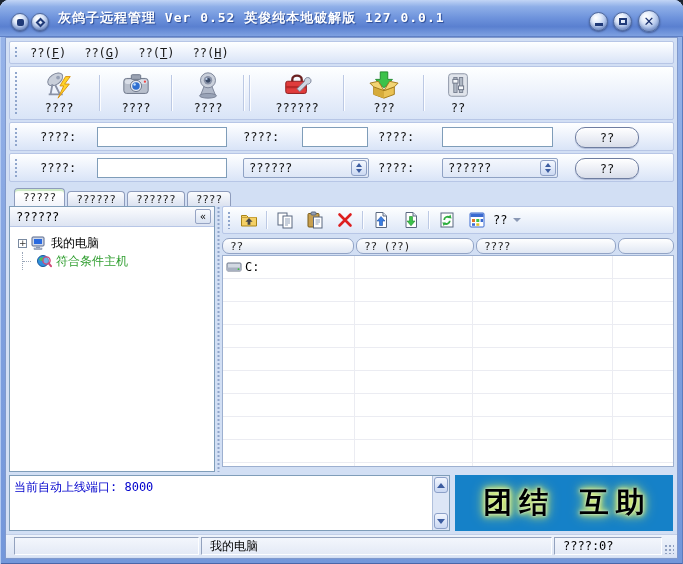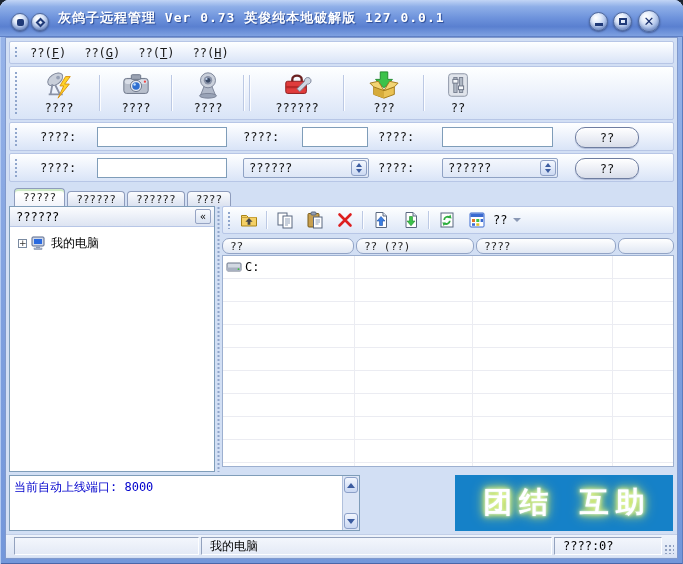--- a/index.html
+++ b/index.html
@@ -106,21 +106,21 @@
   .hcell { height:16px; border:1px solid #92a4c6; border-radius:7px; margin-right:2px;
            background:linear-gradient(180deg,#ffffff,#e0e7f3); font-size:11px; padding:1px 0 0 7px; color:#222; }
   .col-name{width:132px}.col-size{width:118px}.col-type{width:140px}.col-rest{flex:1; margin-right:0;}
   .list-body { border:1px solid #9db0d0; background:#fff; height:212px; overflow:hidden; }
   .grid-row { display:flex; height:23px; border-bottom:1px solid #ebecf2; align-items:center; }
   .grid-row .cell { height:100%; border-right:1px solid #ebecf2; display:flex; align-items:center; gap:3px; padding-left:3px; font-size:12px; }
   .grid-row .cell.col-rest { border-right:none; }
   .drive-ico { width:16px; height:13px; flex:none; }
 
   
-  .log-box { position:absolute; top:437px; left:3px; width:351px; height:56px; border:1px solid #7f9db9; background:#fff; }
+  .log-box { position:absolute; top:437px; left:3px; width:441px; height:56px; border:1px solid #7f9db9; background:#fff; }
   .log-text { position:absolute; top:3px; left:4px; font-size:12px; color:#0000cc; white-space:nowrap; }
   .vscroll { position:absolute; top:0; right:0; bottom:0; width:17px; background:#dde6f6; border-left:1px solid #b0c0dc;
              display:flex; flex-direction:column; justify-content:space-between; }
   .scroll-btn { height:16px; border:1px solid #8ca0c8; border-radius:3px; margin:1px;
                 background:linear-gradient(180deg,#f2f6fe,#c9d7f2); display:flex; align-items:center; justify-content:center; }
   .arr-up { width:0;height:0;border-left:4px solid transparent;border-right:4px solid transparent;border-bottom:5px solid #3c5ca0; }
   .arr-dn { width:0;height:0;border-left:4px solid transparent;border-right:4px solid transparent;border-top:5px solid #3c5ca0; }
 
   .banner { position:absolute; top:437px; left:449px; width:218px; height:56px;
             display:flex; align-items:center; justify-content:center; }
@@ -144,21 +144,21 @@
 
 <div class="window">
 
   <div class="titlebar">
     <div class="orb" style="left:11px;top:13px;width:18px;height:18px;">
       <span class="glyph-square"></span>
     </div>
     <div class="orb" style="left:31px;top:13px;width:18px;height:18px;">
       <span class="glyph-diamond"></span>
     </div>
-    <span class="title-text">灰鸽子远程管理  Ver 0.73 英俊纯本地破解版 127.0.0.1</span>
+    <span class="title-text">灰鸽子远程管理  Ver 0.52 英俊纯本地破解版 127.0.0.1</span>
     <div class="orb" style="left:589px;top:12px;width:19px;height:19px;">
       <span class="glyph-min"></span>
     </div>
     <div class="orb" style="left:613px;top:12px;width:19px;height:19px;">
       <span class="glyph-max"></span>
     </div>
     <div class="orb" style="left:638px;top:10px;width:22px;height:22px;">
       <span class="glyph-x">✕</span>
     </div>
   </div>
@@ -296,20 +296,29 @@
             <span class="plusbox">+</span>
             <svg viewBox="0 0 16 16">
               <rect x="1" y="2" width="12" height="9" rx="1" fill="#cfd8ea" stroke="#56678a"></rect>
               <rect x="3" y="4" width="8" height="5" fill="#2a6adf"></rect>
               <rect x="5" y="11" width="4" height="2" fill="#9aa8c0"></rect>
               <rect x="3" y="13" width="8" height="1.6" fill="#b8c2d6" stroke="#56678a" stroke-width="0.4"></rect>
             </svg>
             <span style="color: rgb(0, 0, 0);">我的电脑</span>
           </div>
           <div class="tree-children">
+            <div class="tree-row">
+              <svg viewBox="0 0 16 16">
+                <circle cx="7" cy="8" r="5.5" fill="#2f8fe0" stroke="#1a5a9a"></circle>
+                <path d="M3 6.5 Q4.5 3.5 7 4.5 Q8.5 5.5 7.5 7 Q6 8.5 4.5 7.5 Q3 7.5 3 6.5Z" fill="#4ec050"></path>
+                <circle cx="10.5" cy="7.5" r="3.6" fill="rgba(225,238,255,0.35)" stroke="#d04878" stroke-width="1.4"></circle>
+                <line x1="12.8" y1="10.4" x2="15" y2="13.2" stroke="#d04878" stroke-width="2" stroke-linecap="round"></line>
+              </svg>
+              <span style="color: rgb(47, 158, 47);">符合条件主机</span>
+            </div>
           </div>
         </div>
       </div>
 
       <div class="splitter"></div>
 
       <div class="right-panel">
         <div class="file-toolbar">
           <div class="grip"></div>
           <div class="tb-sm">
@@ -465,21 +474,21 @@
         <div class="scroll-btn">
             <i class="arr-up"></i>
           </div>
         <div class="scroll-btn">
             <i class="arr-dn"></i>
           </div>
       </div>
     </div>
 
     <div class="banner" style="background-color: rgb(21, 129, 200);">
-      <span class="banner-text" style="color: #ffffff;">团结 互助</span>
+      <span class="banner-text" style="color: #000000;">团结 互助</span>
     </div>
 
     <div class="statusbar">
       <div class="spanel sp1"></div>
       <div class="spanel sp2">我的电脑</div>
       <div class="spanel sp3">????:0?</div>
       <div class="resize-grip"></div>
     </div>
 
   </div>

